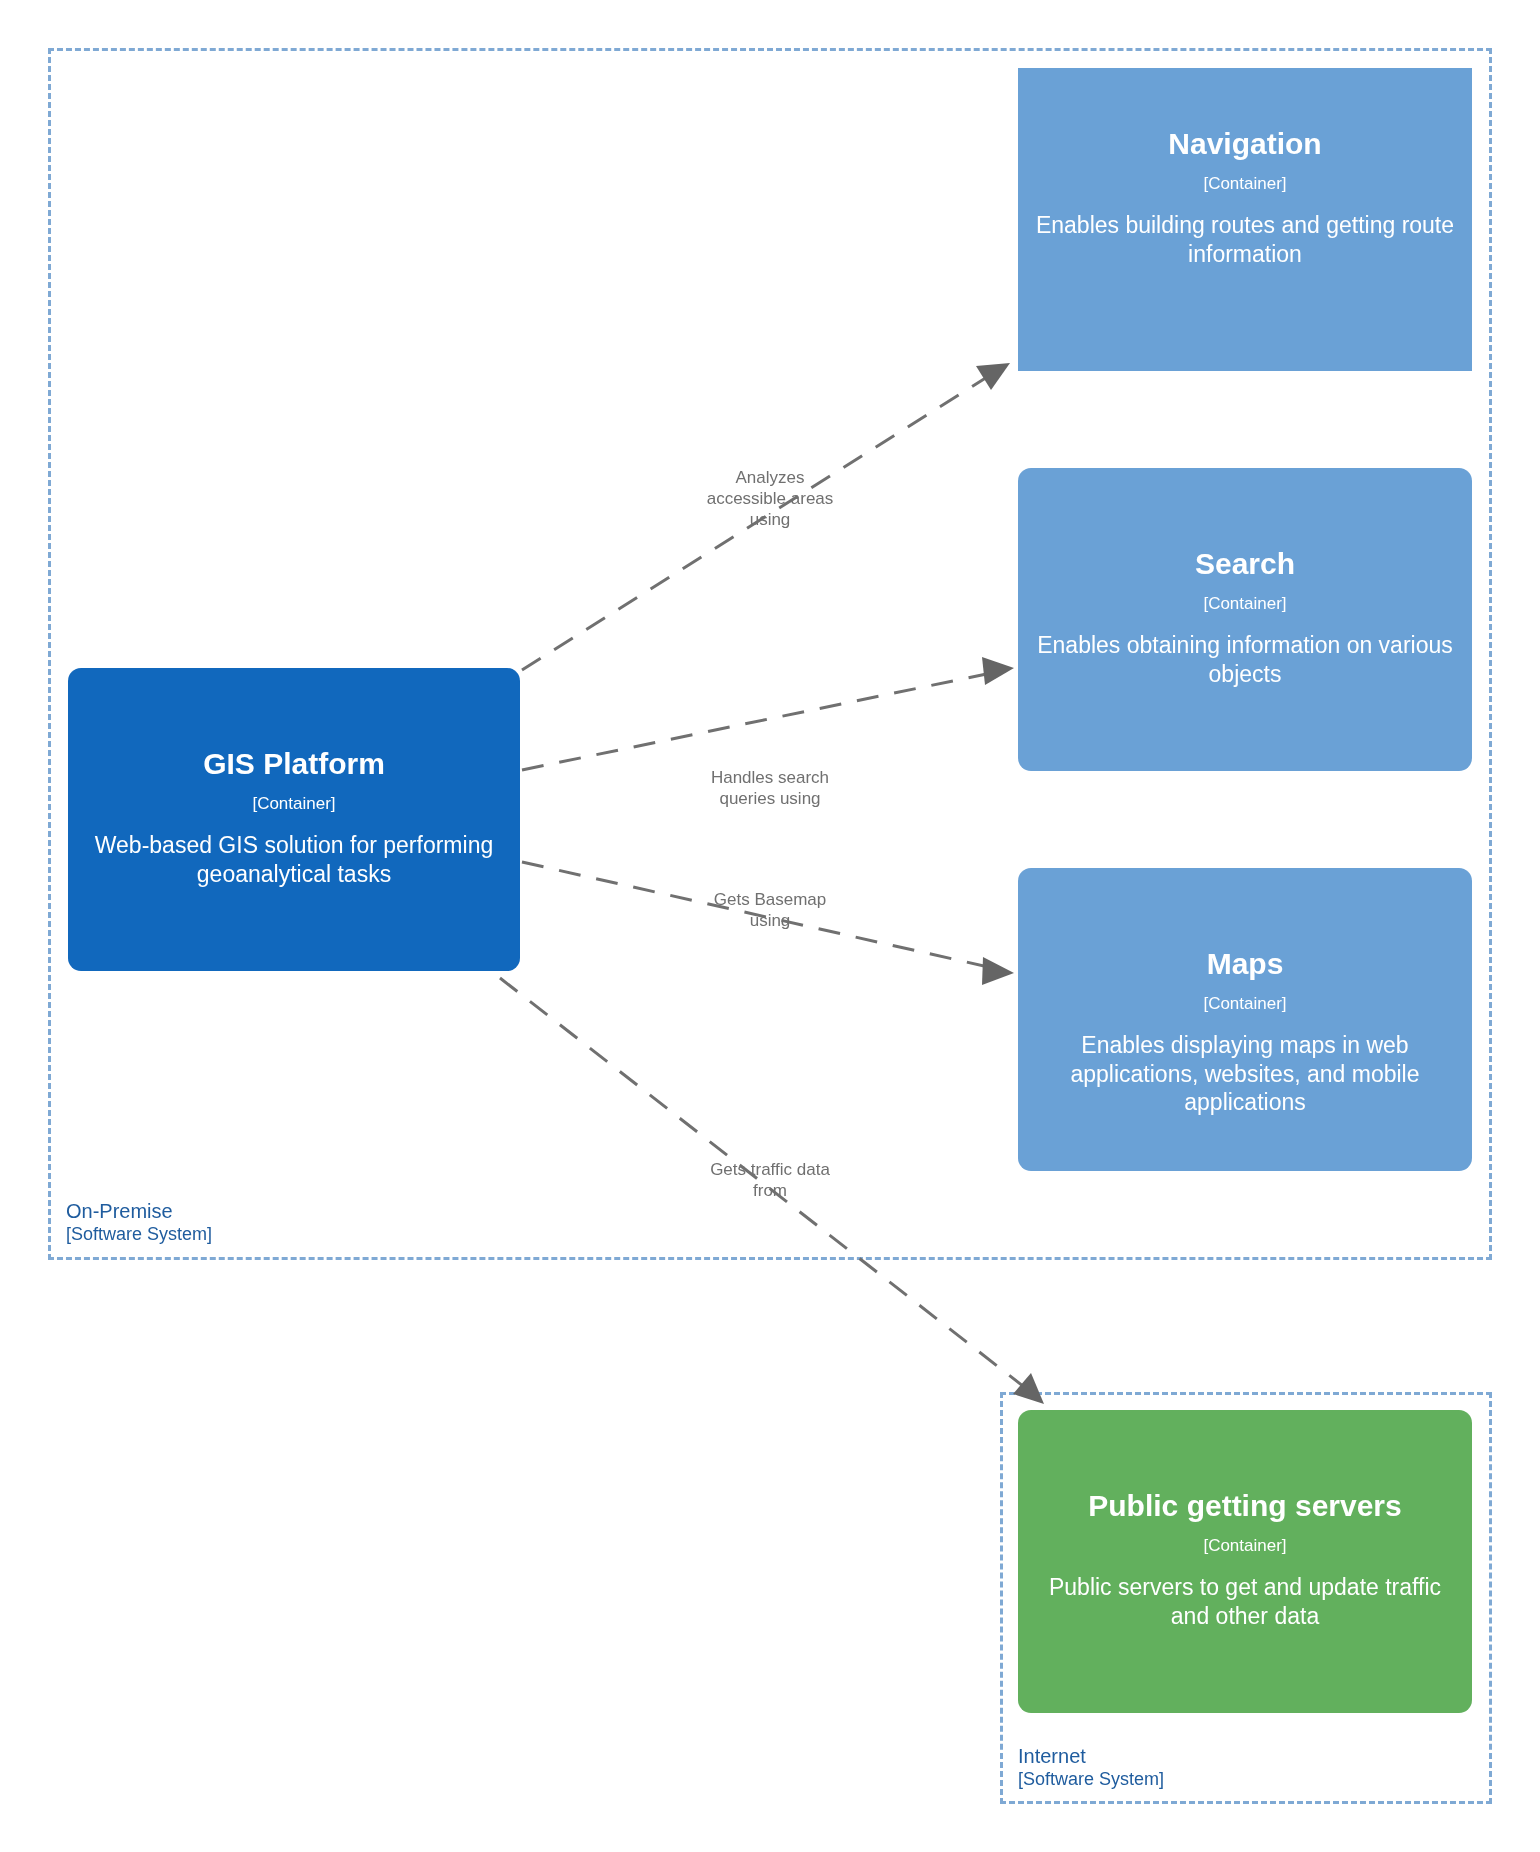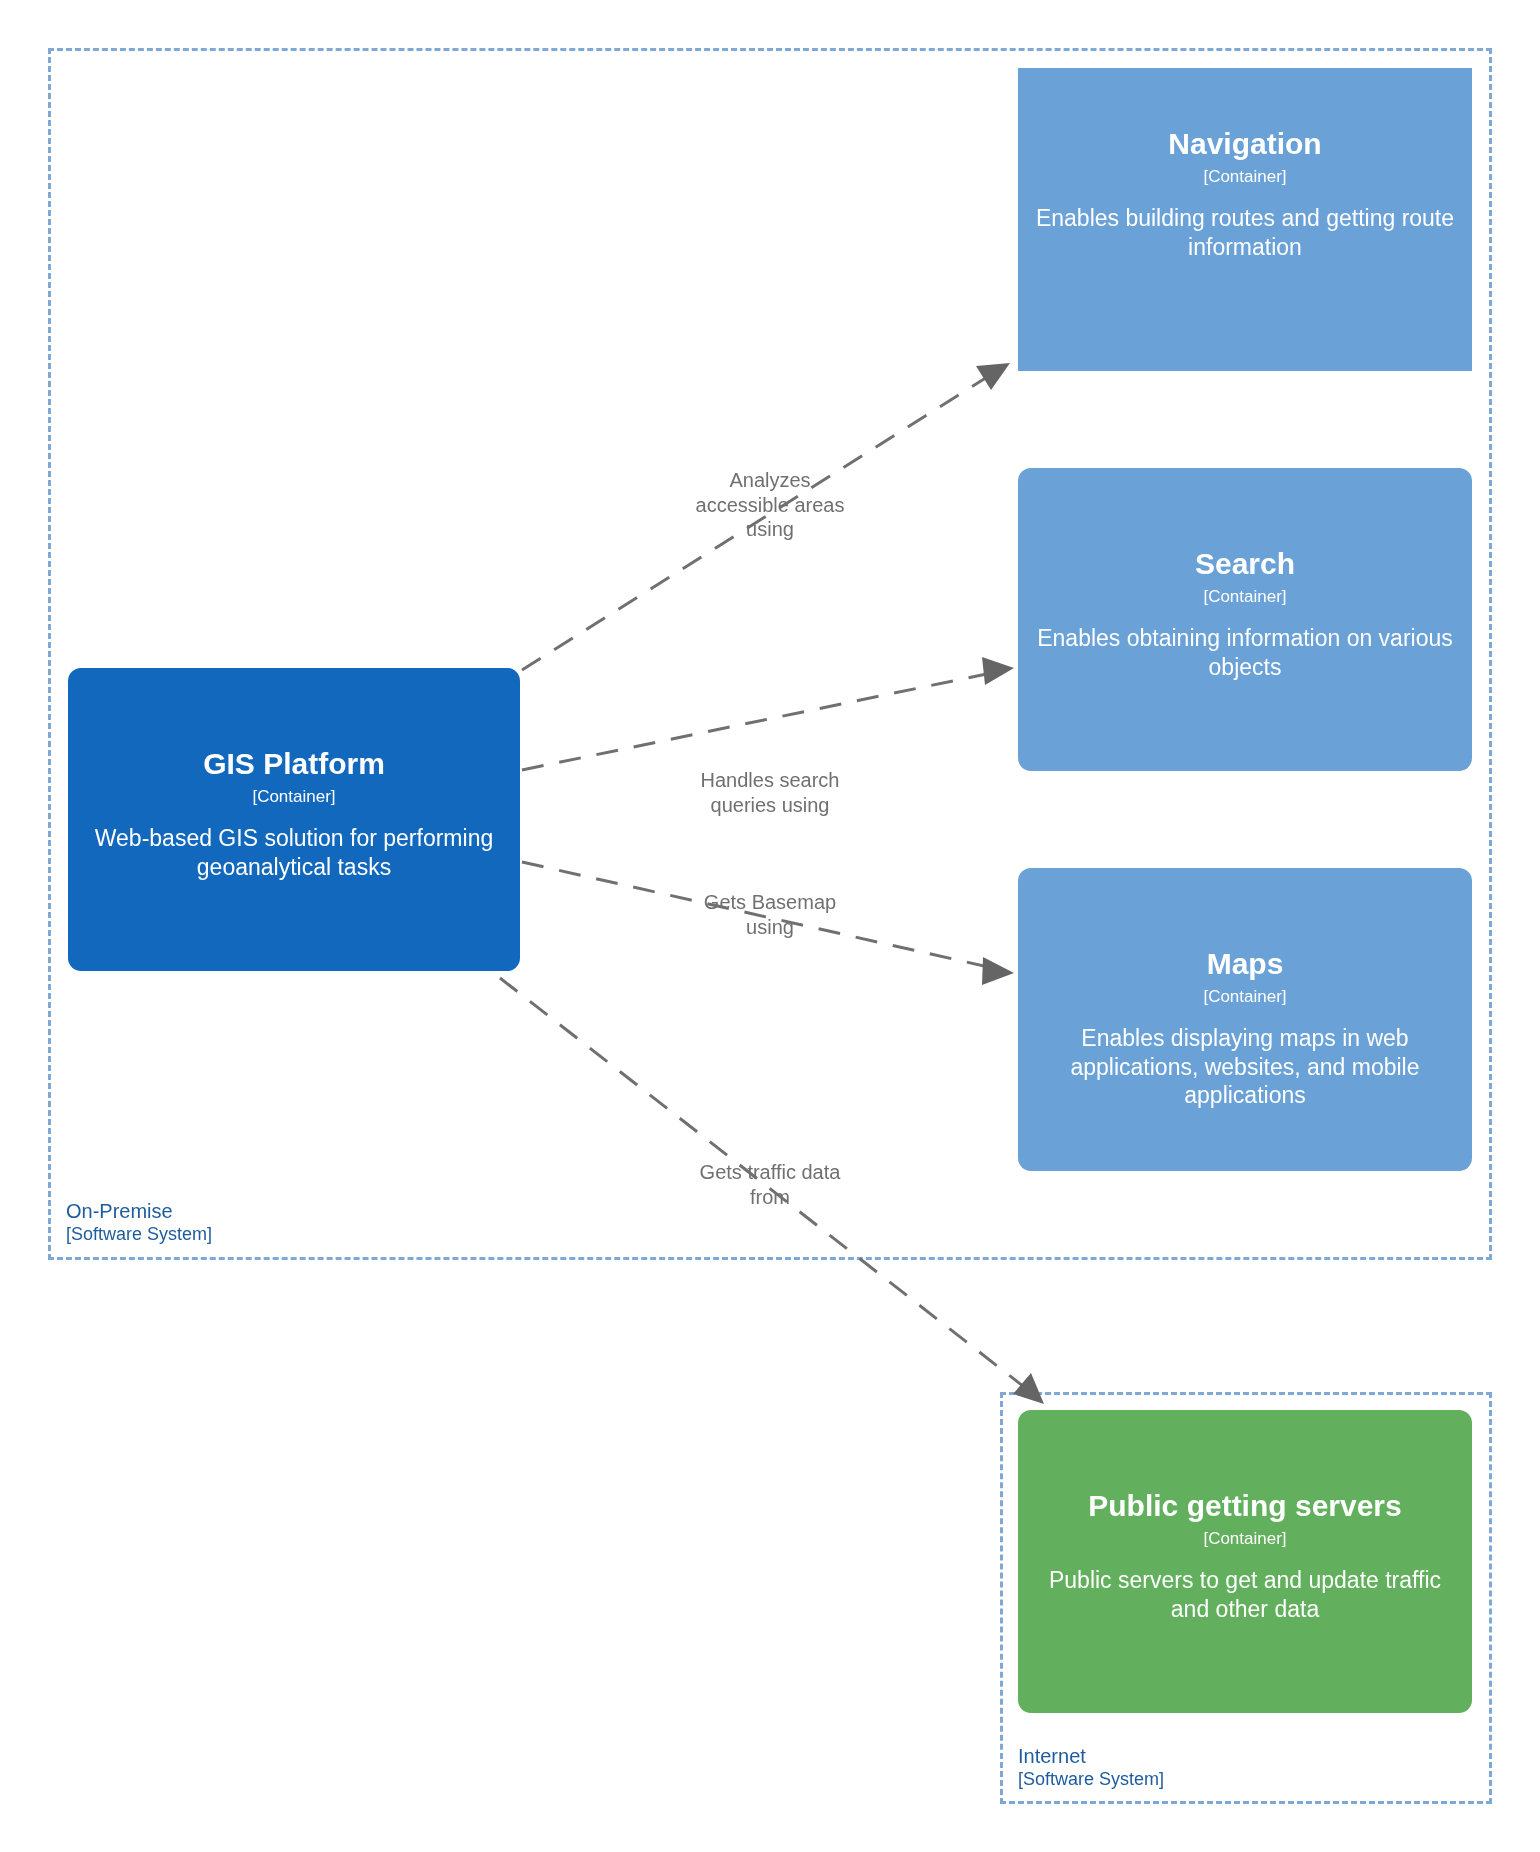--- a/index.html
+++ b/index.html
@@ -56,41 +56,41 @@
   .node .n-name {
     font-size: 30px;
     font-weight: bold;
     line-height: 1.22;
     margin: 0;
   }
   .node .n-type {
     font-size: 17px;
     font-weight: normal;
     line-height: 1.2;
-    margin-top: 4px;
+    margin-top: 11px;
   }
   .node .n-desc {
     font-size: 23px;
     font-weight: normal;
     line-height: 1.25;
     margin-top: 17px;
   }
   .node.is-primary   { background: #1168BD; }
   .node.is-container { background: #6AA1D6; }
   .node.is-external  { background: #62B05D; }
 
   
   .node.align-upper { justify-content: flex-start; padding-top: 58px; }
   .node.align-mid   { justify-content: flex-start; padding-top: 78px; border-radius: 13px; }
 
   
   .rel-label {
     position: absolute;
     color: #707070;
-    font-size: 20px;
+    font-size: 17px;
     line-height: 1.23;
     text-align: center;
     white-space: pre-line;
   }
 
   
   #edges {
     position: absolute;
     left: 0;
     top: 0;

